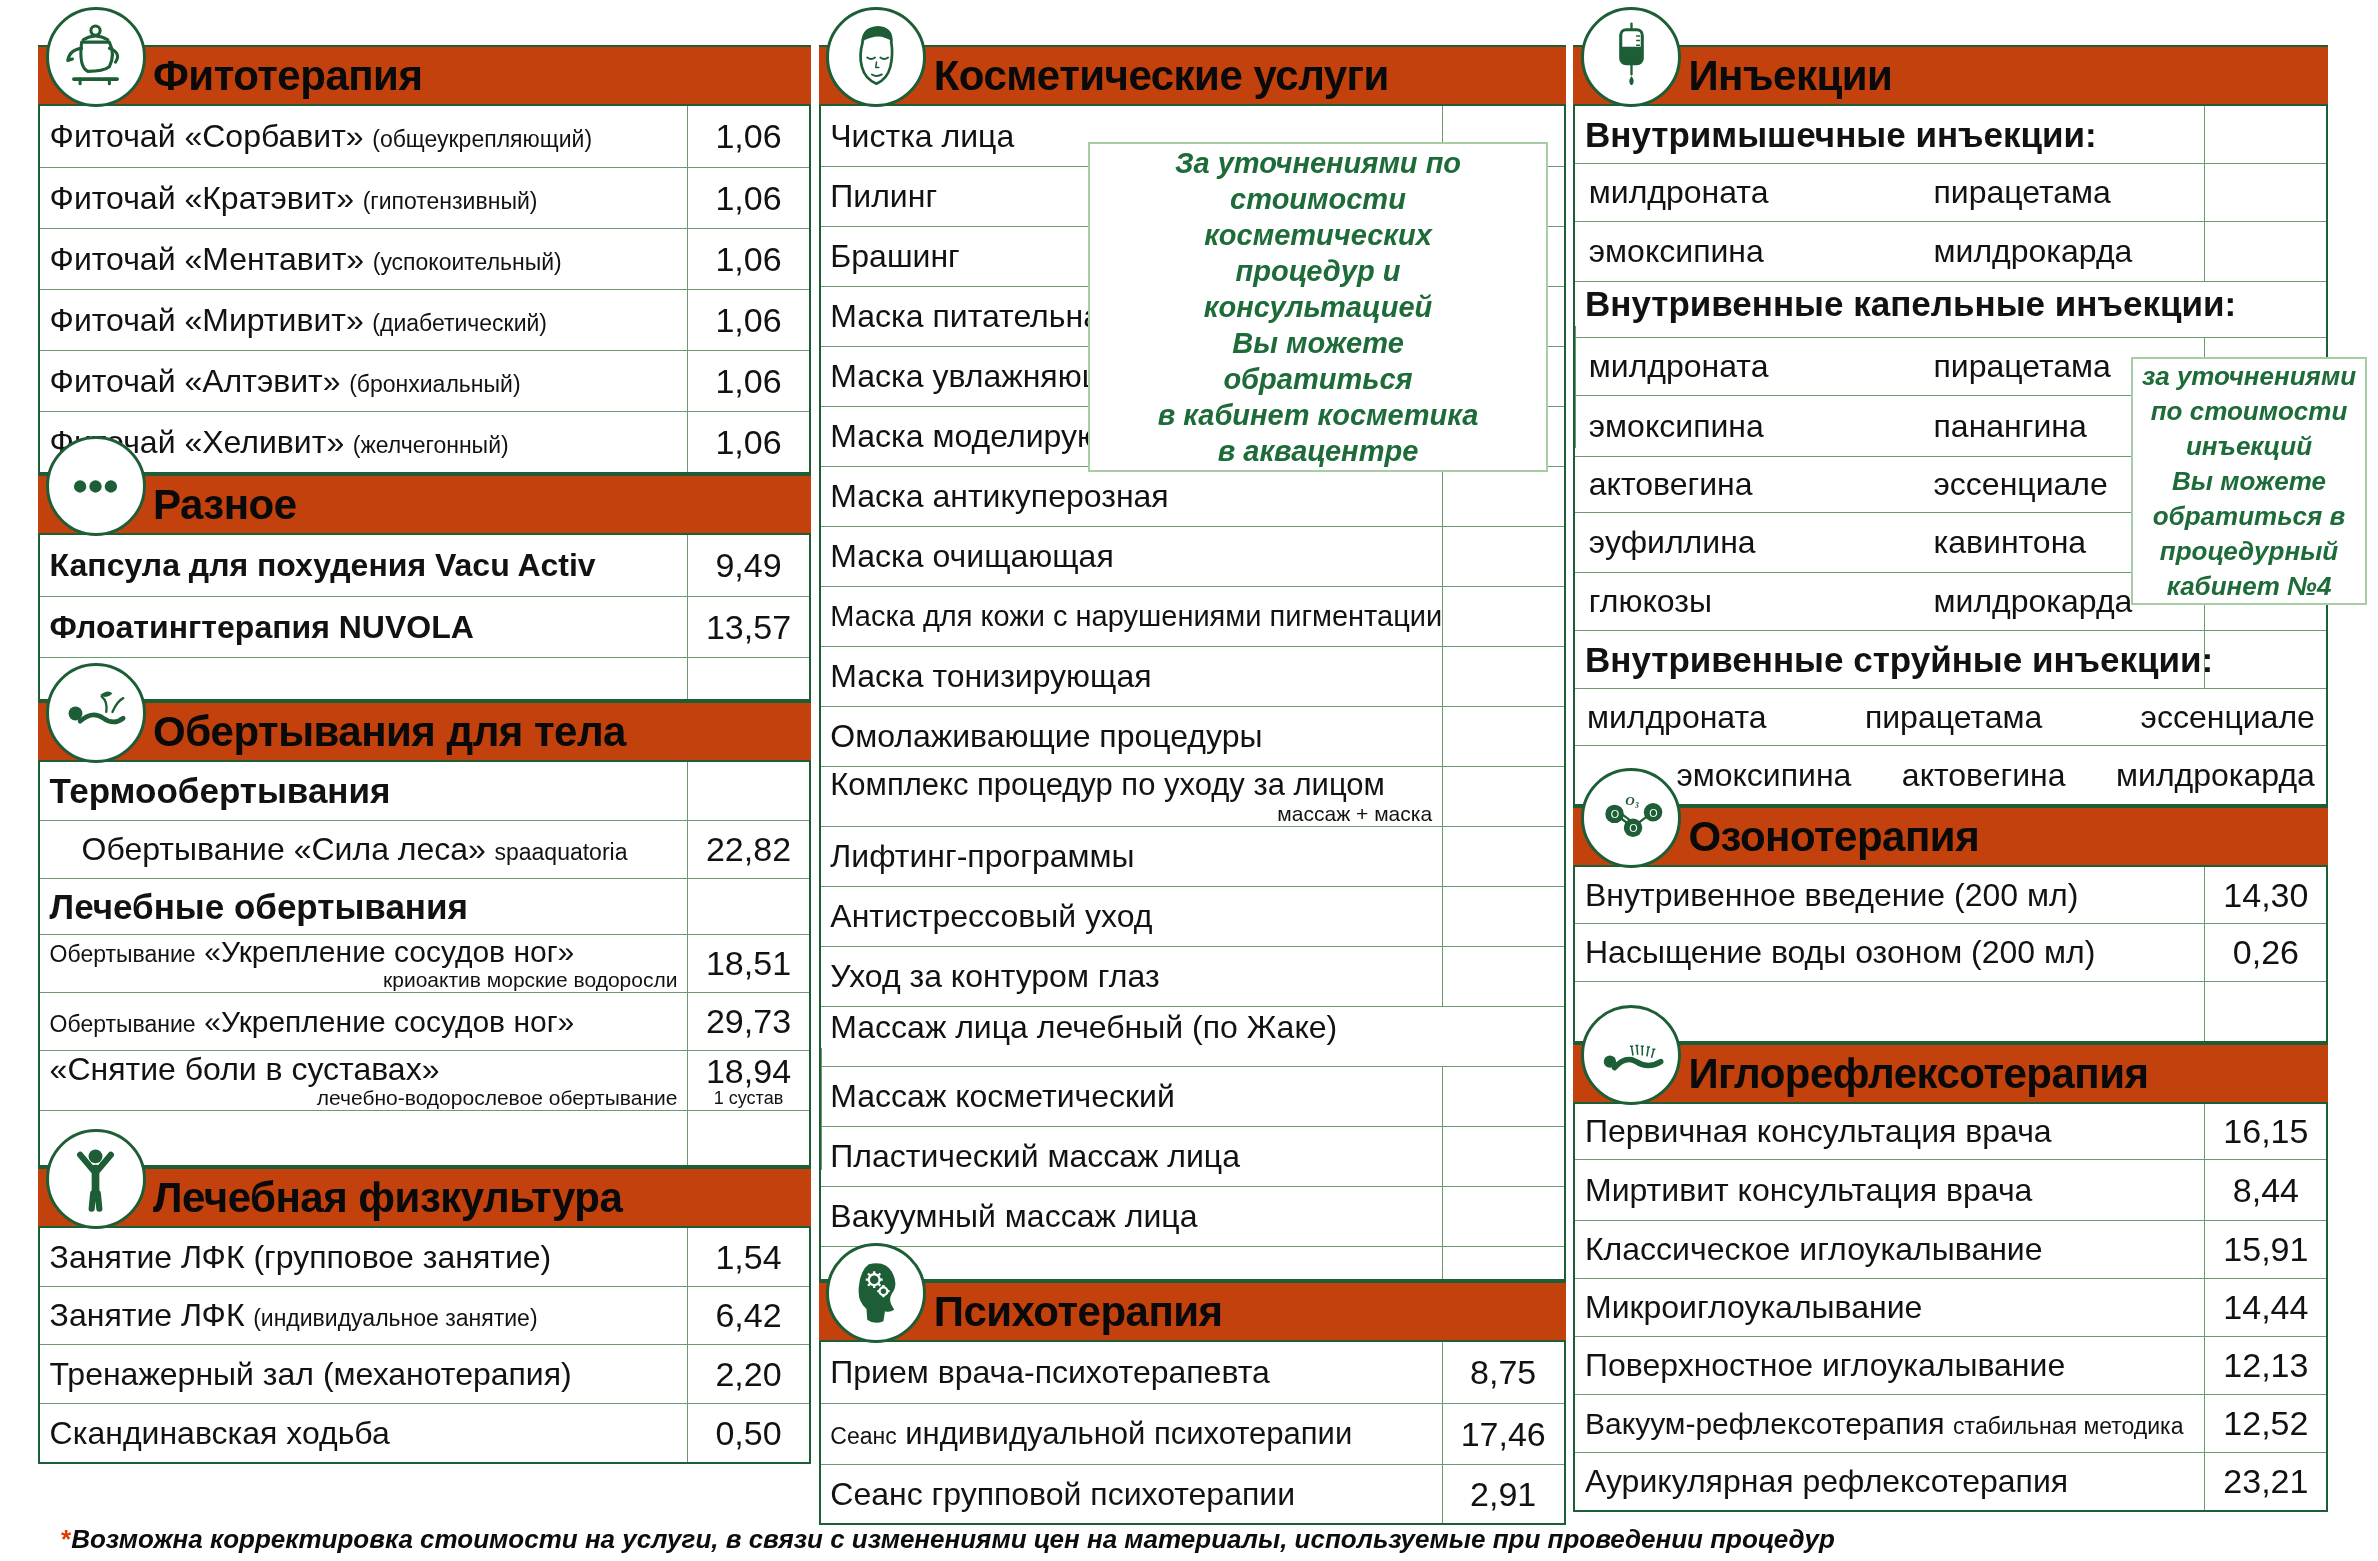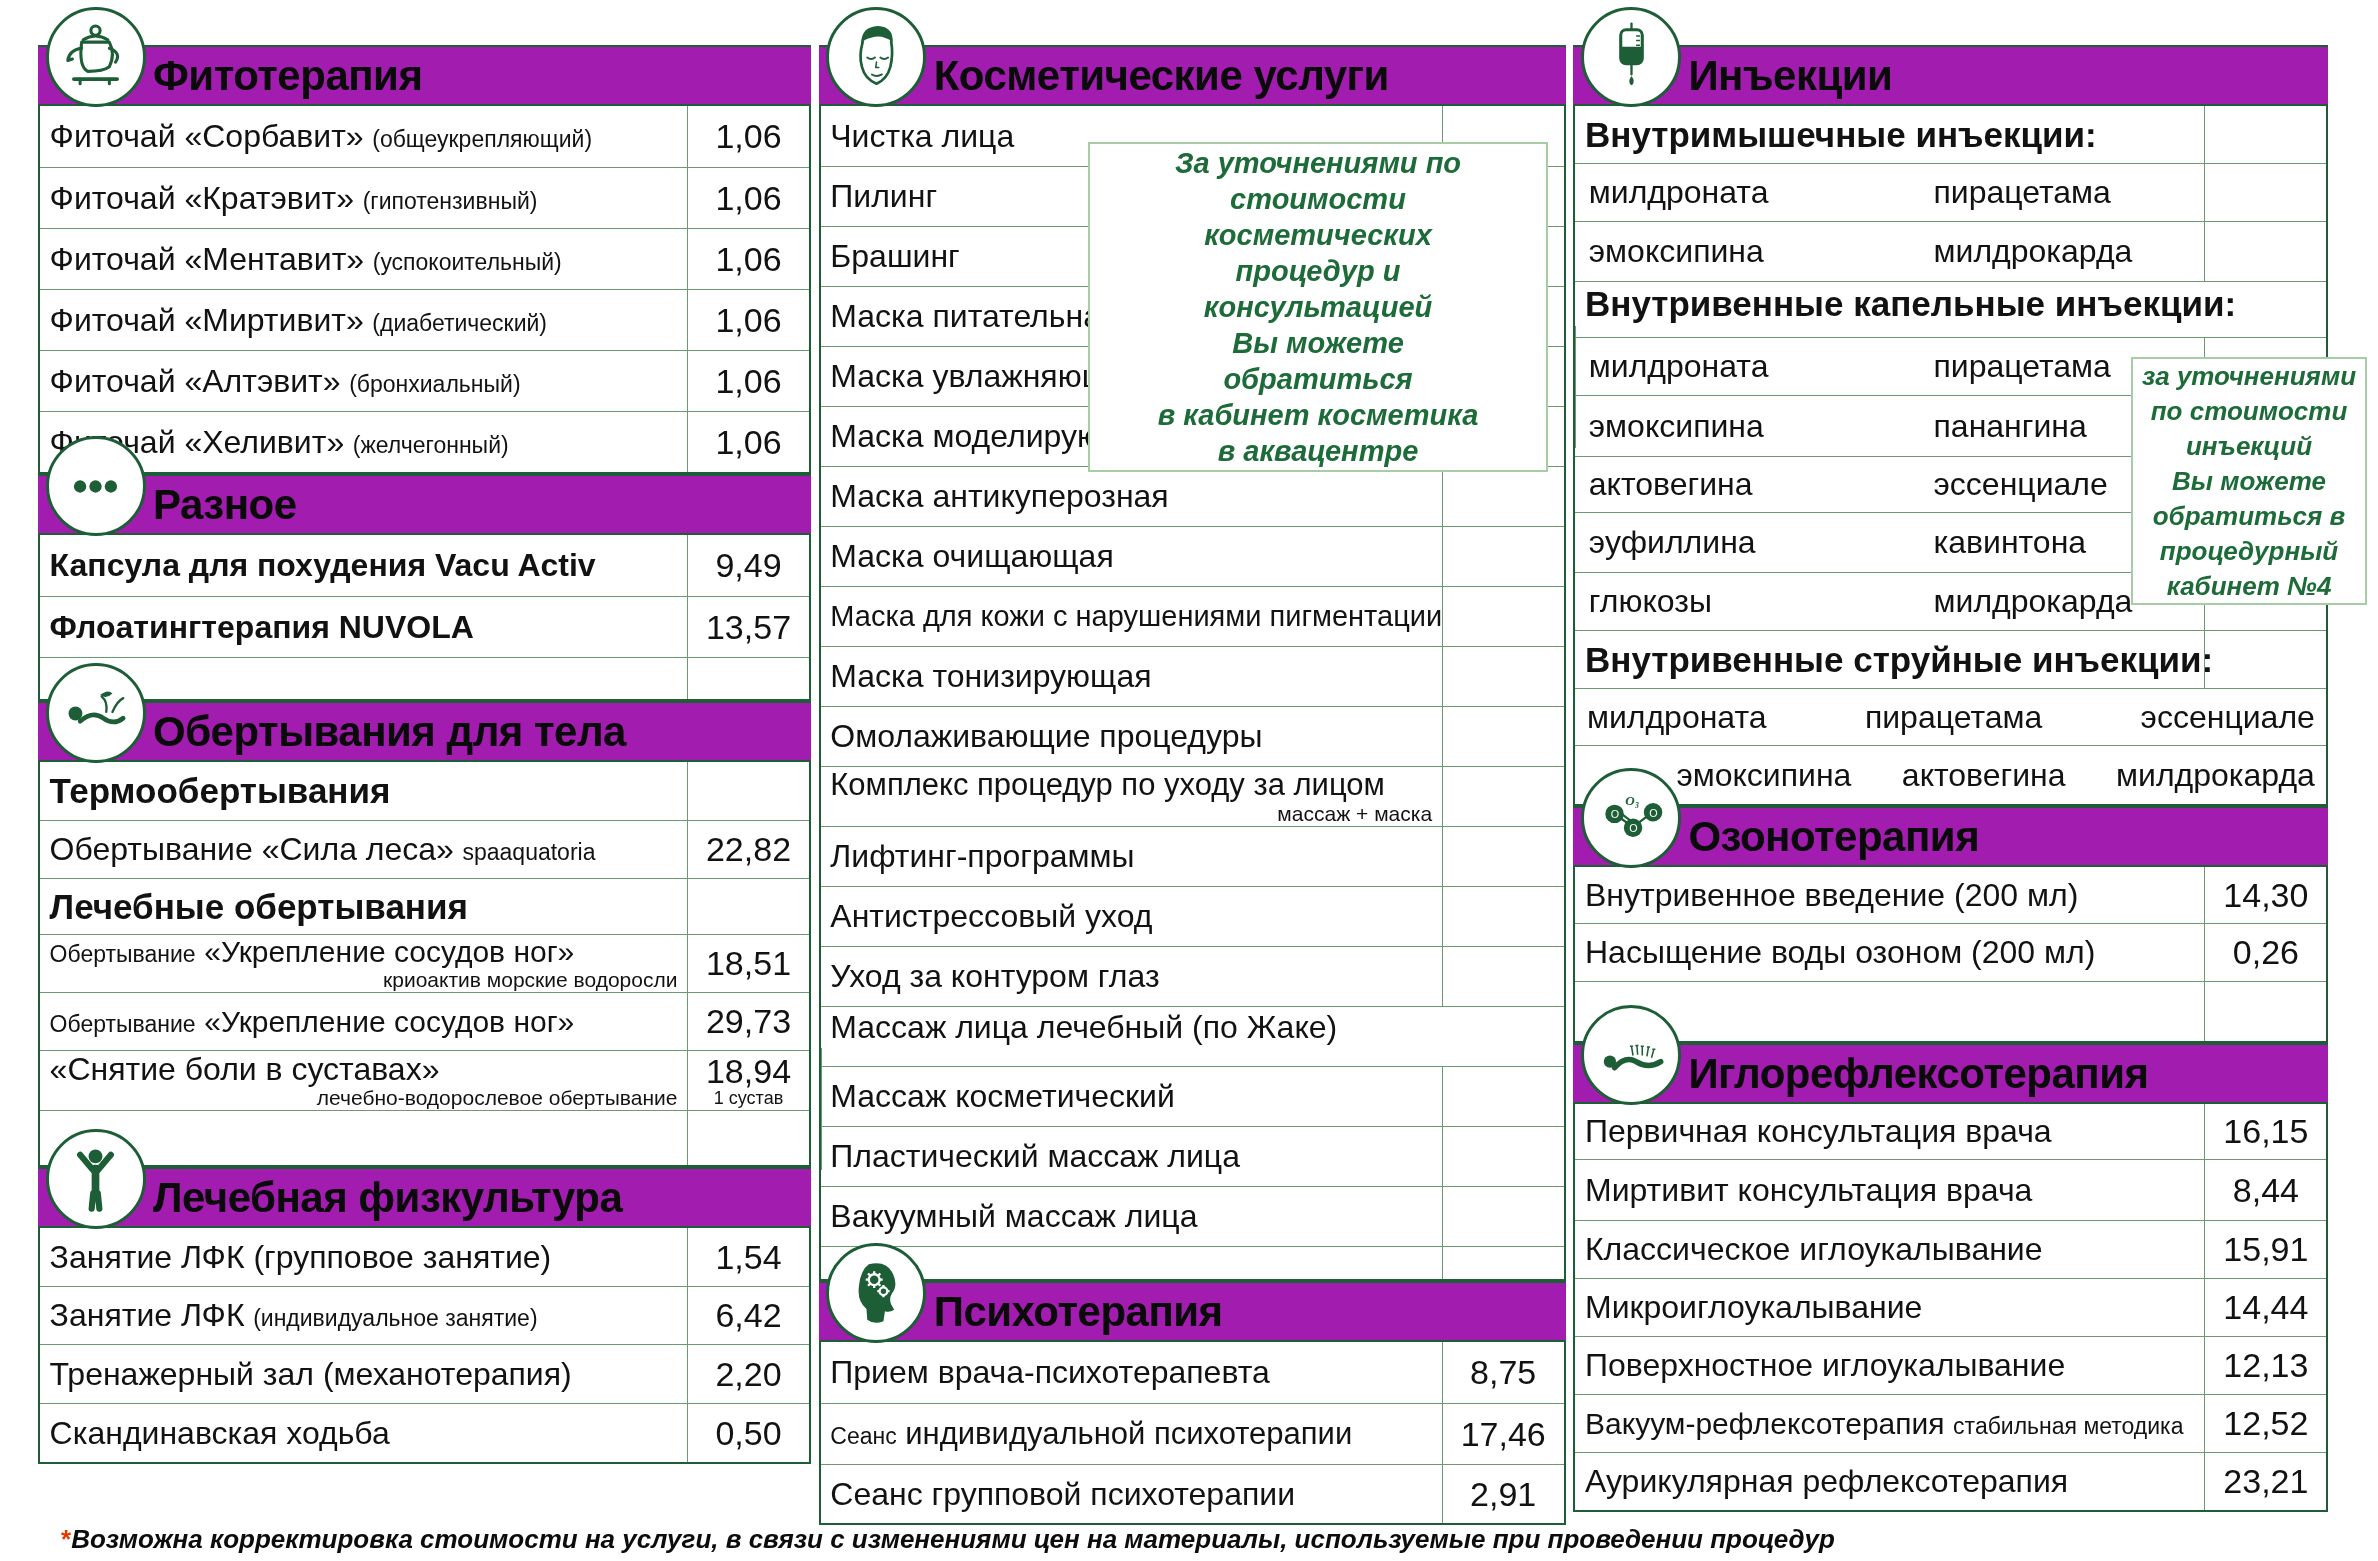--- a/index.html
+++ b/index.html
@@ -7,21 +7,21 @@
     width:2379px;height:1561px;position:relative;background:#fff;
     font-family:"Liberation Sans", sans-serif;color:#121212;overflow:hidden;
   }
   .board{position:absolute;top:45px;left:38px;display:flex;gap:7.7px;}
   .col{display:flex;flex-direction:column;}
   .col1{width:773px;}
   .col2{width:747px;}
   .col3{width:755px;}
 
   .band{
-    position:relative;height:61px;background:#a21caf;
+    position:relative;height:61px;background:#c2410c;
     border-top:2.9px solid #1d5e36;border-bottom:2.9px solid #1d5e36;
     display:flex;align-items:center;padding-left:115px;box-sizing:border-box;z-index:2;
   }
   .band .title{font-size:42px;font-weight:bold;color:#0a0a0a;letter-spacing:-0.5px;white-space:nowrap;}
   .icon-circle{
     position:absolute;left:7.7px;top:-40px;width:94px;height:94px;background:#fff;
     border:3.8px solid #1d5e36;border-radius:50%;display:flex;align-items:center;justify-content:center;z-index:4;
   }
   svg.icon{width:77px;height:77px;display:block;}
 
@@ -213,21 +213,21 @@
       </div>
       <div class="rows">
           <div class="row subh" style="height: 58px;">
             <div class="cell name">
               <div class="line">
                 <span class="main">Термообертывания</span>
               </div>
             </div>
             <div class="cell price"></div>
           </div>
-          <div class="row item" style="height: 58px;">
+          <div class="row item" style="height: 58px; padding-left: 32px;">
             <div class="cell name">
               <div class="line">
                 <span class="main">Обертывание «Сила леса»</span>
                 <span class="note">spaaquatoria</span>
               </div>
             </div>
             <div class="cell price">
               <span class="pval">22,82</span>
             </div>
           </div>

